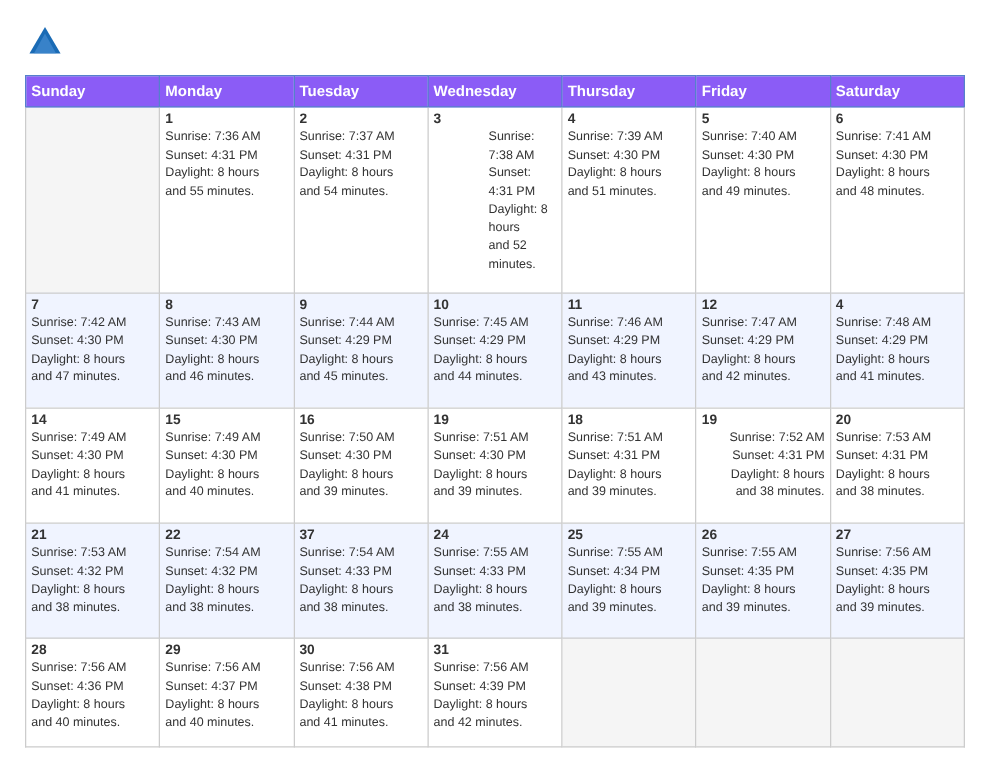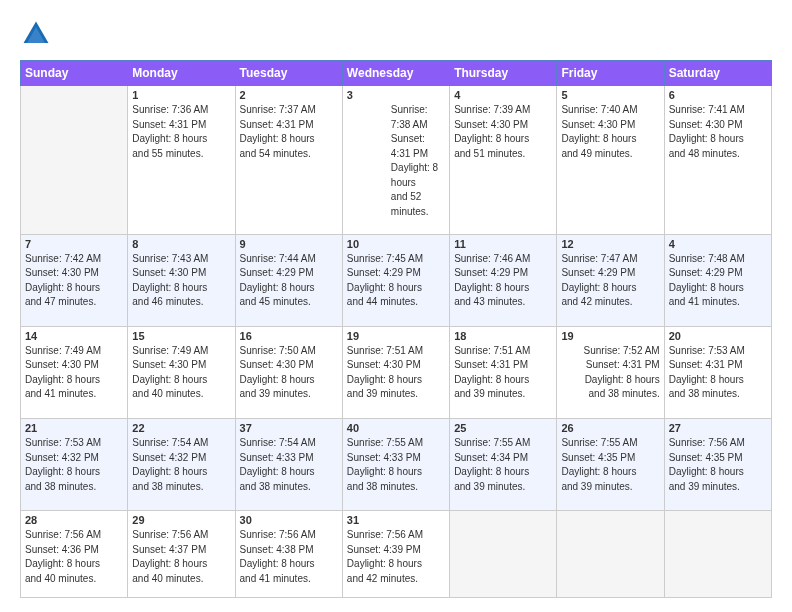--- a/index.html
+++ b/index.html
@@ -297,21 +297,21 @@
 and 38 minutes.</div>
           </td>
           <td>
             <span class="day-num">37</span>
             <div class="day-info" style="white-space: pre-line;">Sunrise: 7:54 AM
 Sunset: 4:33 PM
 Daylight: 8 hours
 and 38 minutes.</div>
           </td>
           <td>
-            <span class="day-num">40</span>
+            <span class="day-num">24</span>
             <div class="day-info" style="white-space: pre-line;">Sunrise: 7:55 AM
 Sunset: 4:33 PM
 Daylight: 8 hours
 and 38 minutes.</div>
           </td>
           <td>
             <span class="day-num">25</span>
             <div class="day-info" style="white-space: pre-line;">Sunrise: 7:55 AM
 Sunset: 4:34 PM
 Daylight: 8 hours

